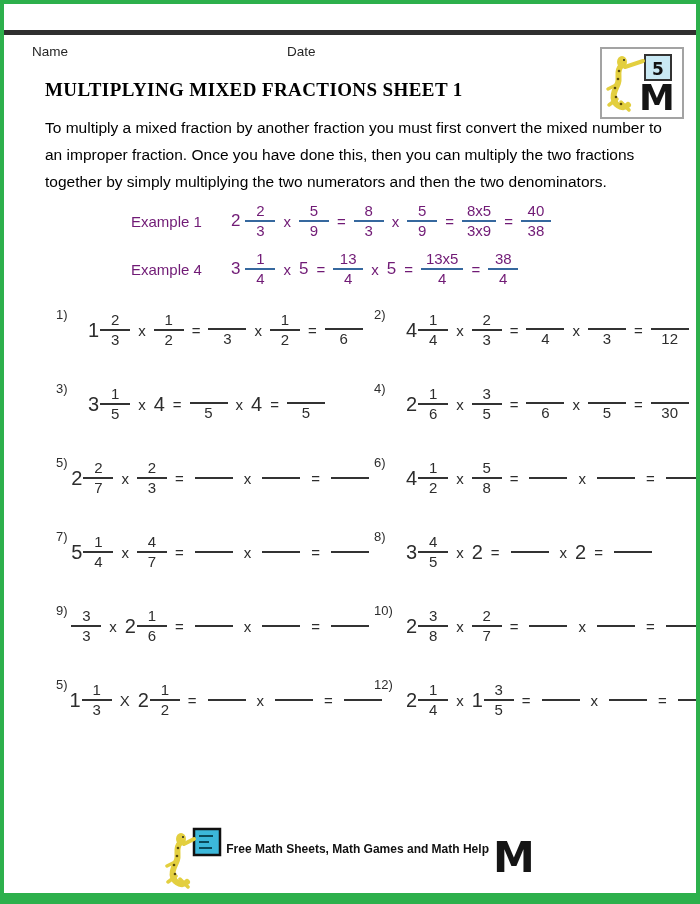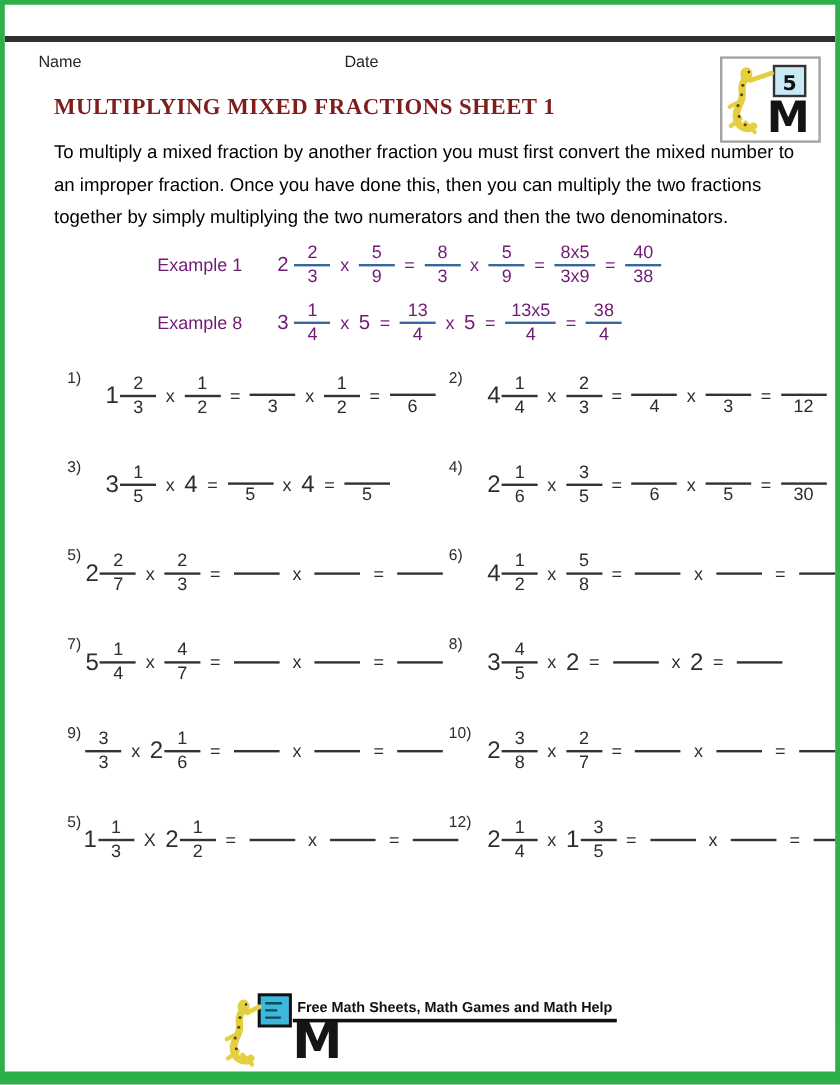--- a/index.html
+++ b/index.html
@@ -12,21 +12,21 @@
   .top-rule { height:5px; background:#2f2f2f; margin-top:26px; }
   .header-labels { position:relative; height:16px; margin-top:9px; font-size:13.5px; color:#262626; }
   .header-labels .name { position:absolute; left:28px; }
   .header-labels .date { position:absolute; left:283px; }
   .logo-box {
     position:absolute; top:43px; right:12px; width:80px; height:68px;
     border:2px solid #a3a3a3; background:#fff; display:flex; align-items:center; justify-content:center;
   }
   .page-title {
     margin:19px 0 0 41px; font-family:"Liberation Serif", serif;
-    font-weight:bold; font-size:19px; letter-spacing:0.4px; color:#7f1d1d;
+    font-weight:bold; font-size:19px; letter-spacing:0.4px; color:#000000;
   }
   .intro, .instructions { margin:13px 40px 0 41px; width:628px; font-size:15.5px; line-height:27px; color:#000000; }
   .instructions { margin-top:3px; }
 
   
   .eq { display:flex; align-items:center; }
   .eq .whole { font-size:20px; margin:0 2px; }
   .eq .op { font-size:15px; margin:0 6px; color:inherit; }
   .frac { display:inline-flex; flex-direction:column; align-items:center; margin:0 2px;
           font-size:15px; line-height:18px; min-width:30px; text-align:center; }
@@ -48,21 +48,21 @@
   .ex-row .mixed .whole { margin-right:5px; }
 
   
   .problems { display:grid; grid-template-columns:318px auto; margin:9px 0 0 52px; color:#2d2d2d; }
   .problem { display:flex; height:74px; }
   .pnum { width:30px; font-size:13px; padding-top:5px; box-sizing:border-box; }
   .problem .eq { height:56px; }
 
   
   .footer { position:absolute; left:0; right:0; bottom:4px; display:flex; justify-content:center; align-items:center; }
-  .footer-text { display:flex; flex-direction:column; }
+  .footer-text { display:flex; }
   .tagline { font-size:12px; font-weight:bold; color:#111; text-align:center; padding:0 4px; }
   .tag-rule { height:3px; background:#111; margin:3px 0 0; }
   .domain { display:flex; align-items:flex-end; font-weight:bold; color:#151515; font-family:"DejaVu Sans", sans-serif; }
   .bigM { font-size:42px; line-height:0.78; margin-right:1px; }
   .domain-rest { font-size:23px; letter-spacing:1.5px; line-height:1; padding-bottom:1px; }
 </style>
 </head>
 <body>
 
 <div class="page">
@@ -128,21 +128,21 @@
             <span class="den">3x9</span>
           </span>
           <span class="op">=</span>
           <span class="frac">
             <span class="num">40</span>
             <span class="den">38</span>
           </span>
         </span>
       </div>
       <div class="ex-row">
-        <span class="ex-label">Example 8</span>
+        <span class="ex-label">Example 4</span>
         <span class="eq">
           <span class="mixed">
             <span class="whole">3</span>
             <span class="frac">
               <span class="num">1</span>
               <span class="den">4</span>
             </span>
           </span>
           <span class="op">x</span>
           <span class="whole">5</span>

